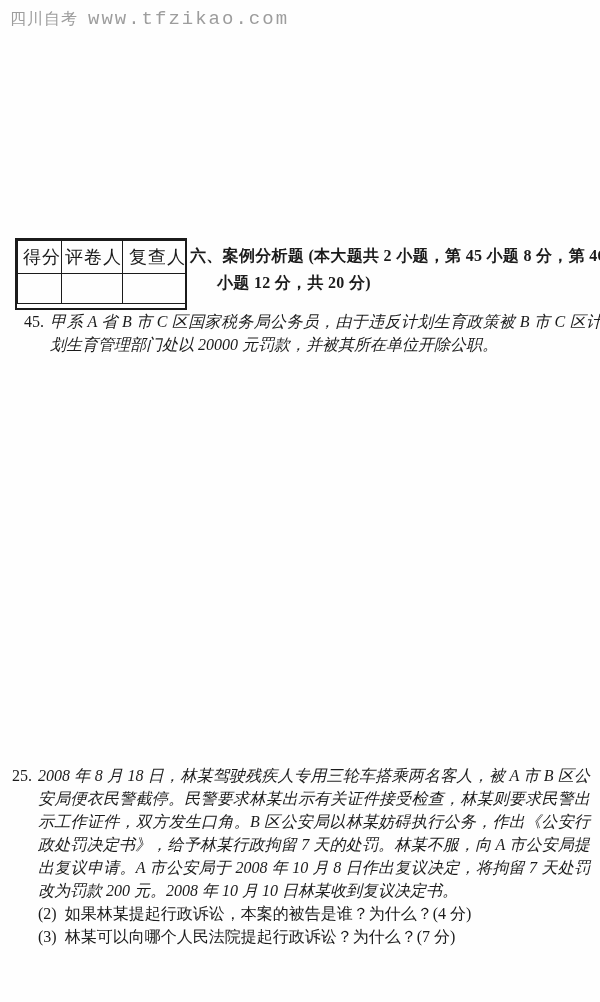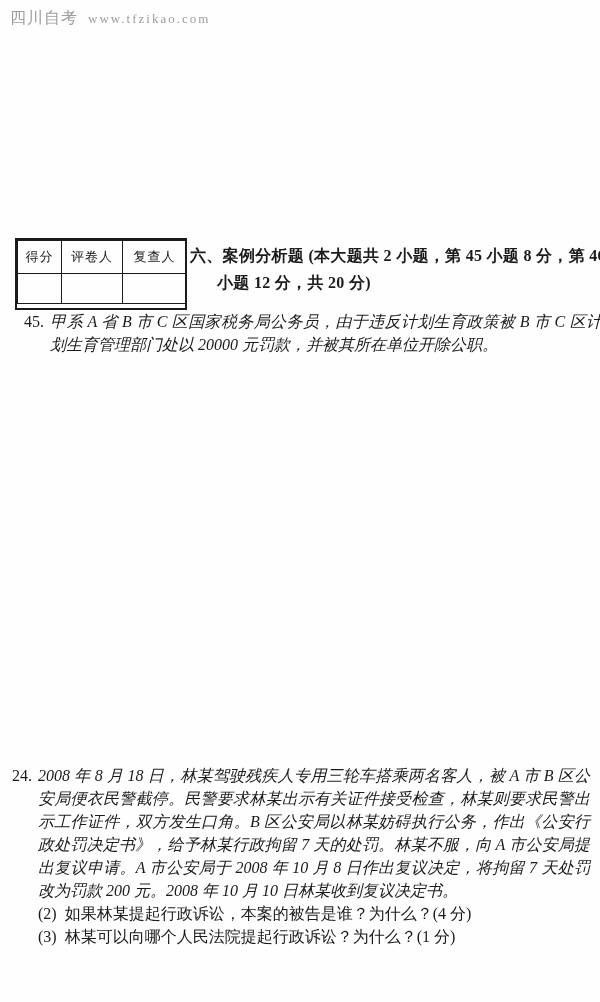--- a/index.html
+++ b/index.html
@@ -22,40 +22,40 @@
     align-items: baseline;
     gap: 10px;
     color: #9d9d9d;
   }
   .wm-brand {
     font-family: "Liberation Sans", "DejaVu Sans", sans-serif;
     font-size: 16px;
     letter-spacing: 1px;
   }
   .wm-url {
-    font-family: Liberation Serif, serif;
-    font-size: 13px;
+    font-family: Liberation Mono, monospace;
+    font-size: 19px;
     letter-spacing: 2px;
   }
 
   
   .score-table {
     position: absolute;
     left: 17px;
     top: 240px;
     width: 166px;
     height: 64px;
     border-collapse: collapse;
     table-layout: fixed;
   }
   .score-table td {
     border: 1.5px solid #1b1b1b;
-    text-align: center;
+    text-align: right;
     vertical-align: middle;
-    font-size: 13px;
+    font-size: 18px;
     letter-spacing: 1px;
     padding: 0;
   }
   .score-table tr.head-row td { height: 31px; }
   .score-table tr.blank-row td { height: 29px; }
   .score-table .c0 { width: 43px; }
   .score-table .c1 { width: 60px; }
   .score-table .c2 { width: 63px; }
   .table-frame {
     position: absolute;
@@ -143,23 +143,23 @@
   </div>
 
   <div class="question q45">
     <p class="q-body">
       <span class="q-num">45.</span><span class="q-narrative">甲系 A 省 B 市 C 区国家税务局公务员，由于违反计划生育政策被 B 市 C 区计划生育管理部门处以 20000 元罚款，并被其所在单位开除公职。</span>
     </p>
   </div>
 
   <div class="question q46">
     <p class="q-body">
-      <span class="q-num">24.</span><span class="q-narrative">2008 年 8 月 18 日，林某驾驶残疾人专用三轮车搭乘两名客人，被 A 市 B 区公安局便衣民警截停。民警要求林某出示有关证件接受检查，林某则要求民警出示工作证件，双方发生口角。B 区公安局以林某妨碍执行公务，作出《公安行政处罚决定书》，给予林某行政拘留 7 天的处罚。林某不服，向 A 市公安局提出复议申请。A 市公安局于 2008 年 10 月 8 日作出复议决定，将拘留 7 天处罚改为罚款 200 元。2008 年 10 月 10 日林某收到复议决定书。</span>
+      <span class="q-num">25.</span><span class="q-narrative">2008 年 8 月 18 日，林某驾驶残疾人专用三轮车搭乘两名客人，被 A 市 B 区公安局便衣民警截停。民警要求林某出示有关证件接受检查，林某则要求民警出示工作证件，双方发生口角。B 区公安局以林某妨碍执行公务，作出《公安行政处罚决定书》，给予林某行政拘留 7 天的处罚。林某不服，向 A 市公安局提出复议申请。A 市公安局于 2008 年 10 月 8 日作出复议决定，将拘留 7 天处罚改为罚款 200 元。2008 年 10 月 10 日林某收到复议决定书。</span>
     </p>
     <p class="sub-q">
       <span class="sub-marker">(2)</span><span>如果林某提起行政诉讼，本案的被告是谁？为什么？(4 分)</span>
     </p>
     <p class="sub-q">
-      <span class="sub-marker">(3)</span><span>林某可以向哪个人民法院提起行政诉讼？为什么？(1 分)</span>
+      <span class="sub-marker">(3)</span><span>林某可以向哪个人民法院提起行政诉讼？为什么？(7 分)</span>
     </p>
   </div>
 
 </div>
 
 </body></html>

